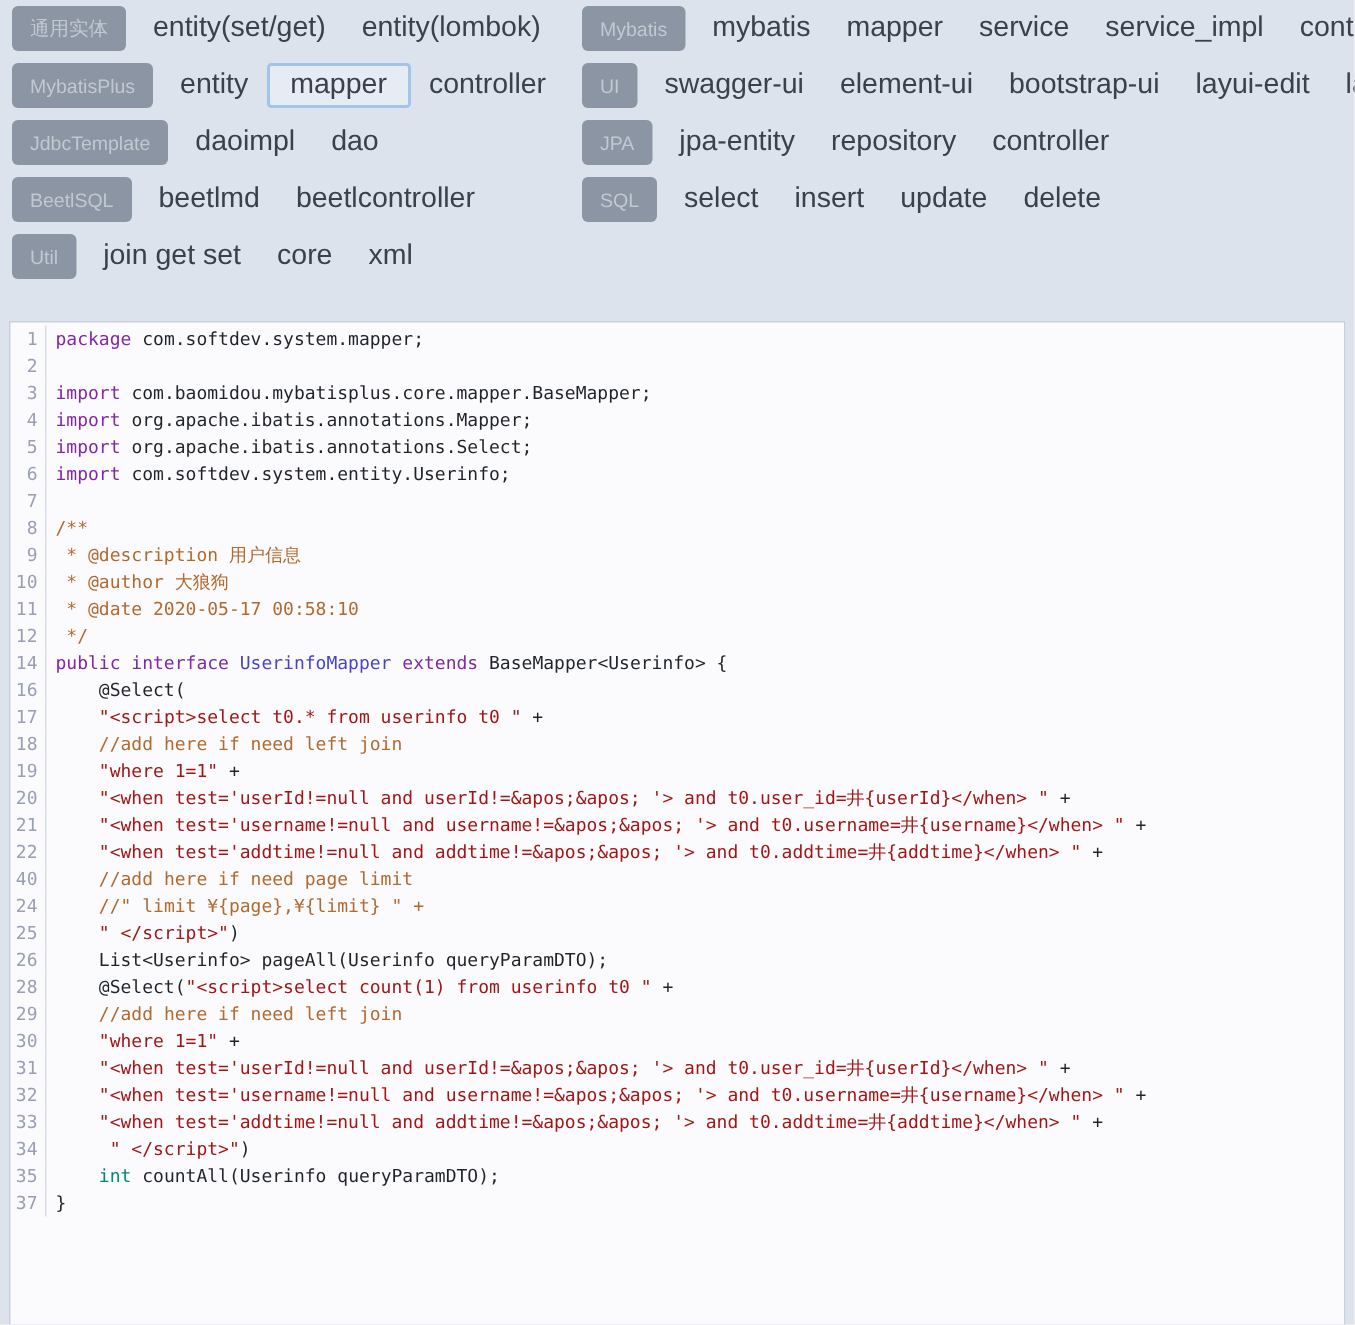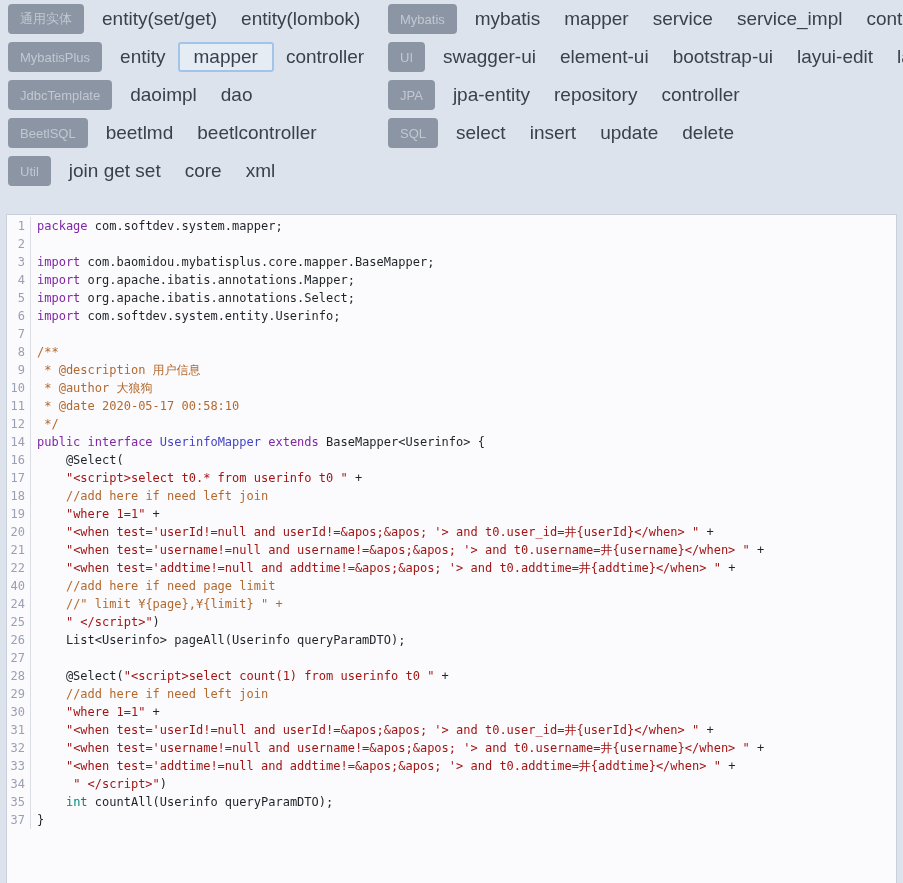--- a/index.html
+++ b/index.html
@@ -195,24 +195,20 @@
     </div>
     <div class="code-line">
       <span class="ln">25</span>
       <span class="lc"><span class="sg-pl">    </span><span class="sg-st">" &lt;/script&gt;"</span><span class="sg-pl">)</span></span>
     </div>
     <div class="code-line">
       <span class="ln">26</span>
       <span class="lc"><span class="sg-pl">    List&lt;Userinfo&gt; pageAll(Userinfo queryParamDTO);</span></span>
     </div>
     <div class="code-line">
-      <span class="ln">27</span>
-      <span class="lc"></span>
-    </div>
-    <div class="code-line">
       <span class="ln">28</span>
       <span class="lc"><span class="sg-pl">    @Select(</span><span class="sg-st">"&lt;script&gt;select count(1) from userinfo t0 " </span><span class="sg-pl">+</span></span>
     </div>
     <div class="code-line">
       <span class="ln">29</span>
       <span class="lc"><span class="sg-pl">    </span><span class="sg-cm">//add here if need left join</span></span>
     </div>
     <div class="code-line">
       <span class="ln">30</span>
       <span class="lc"><span class="sg-pl">    </span><span class="sg-st">"where 1=1" </span><span class="sg-pl">+</span></span>

